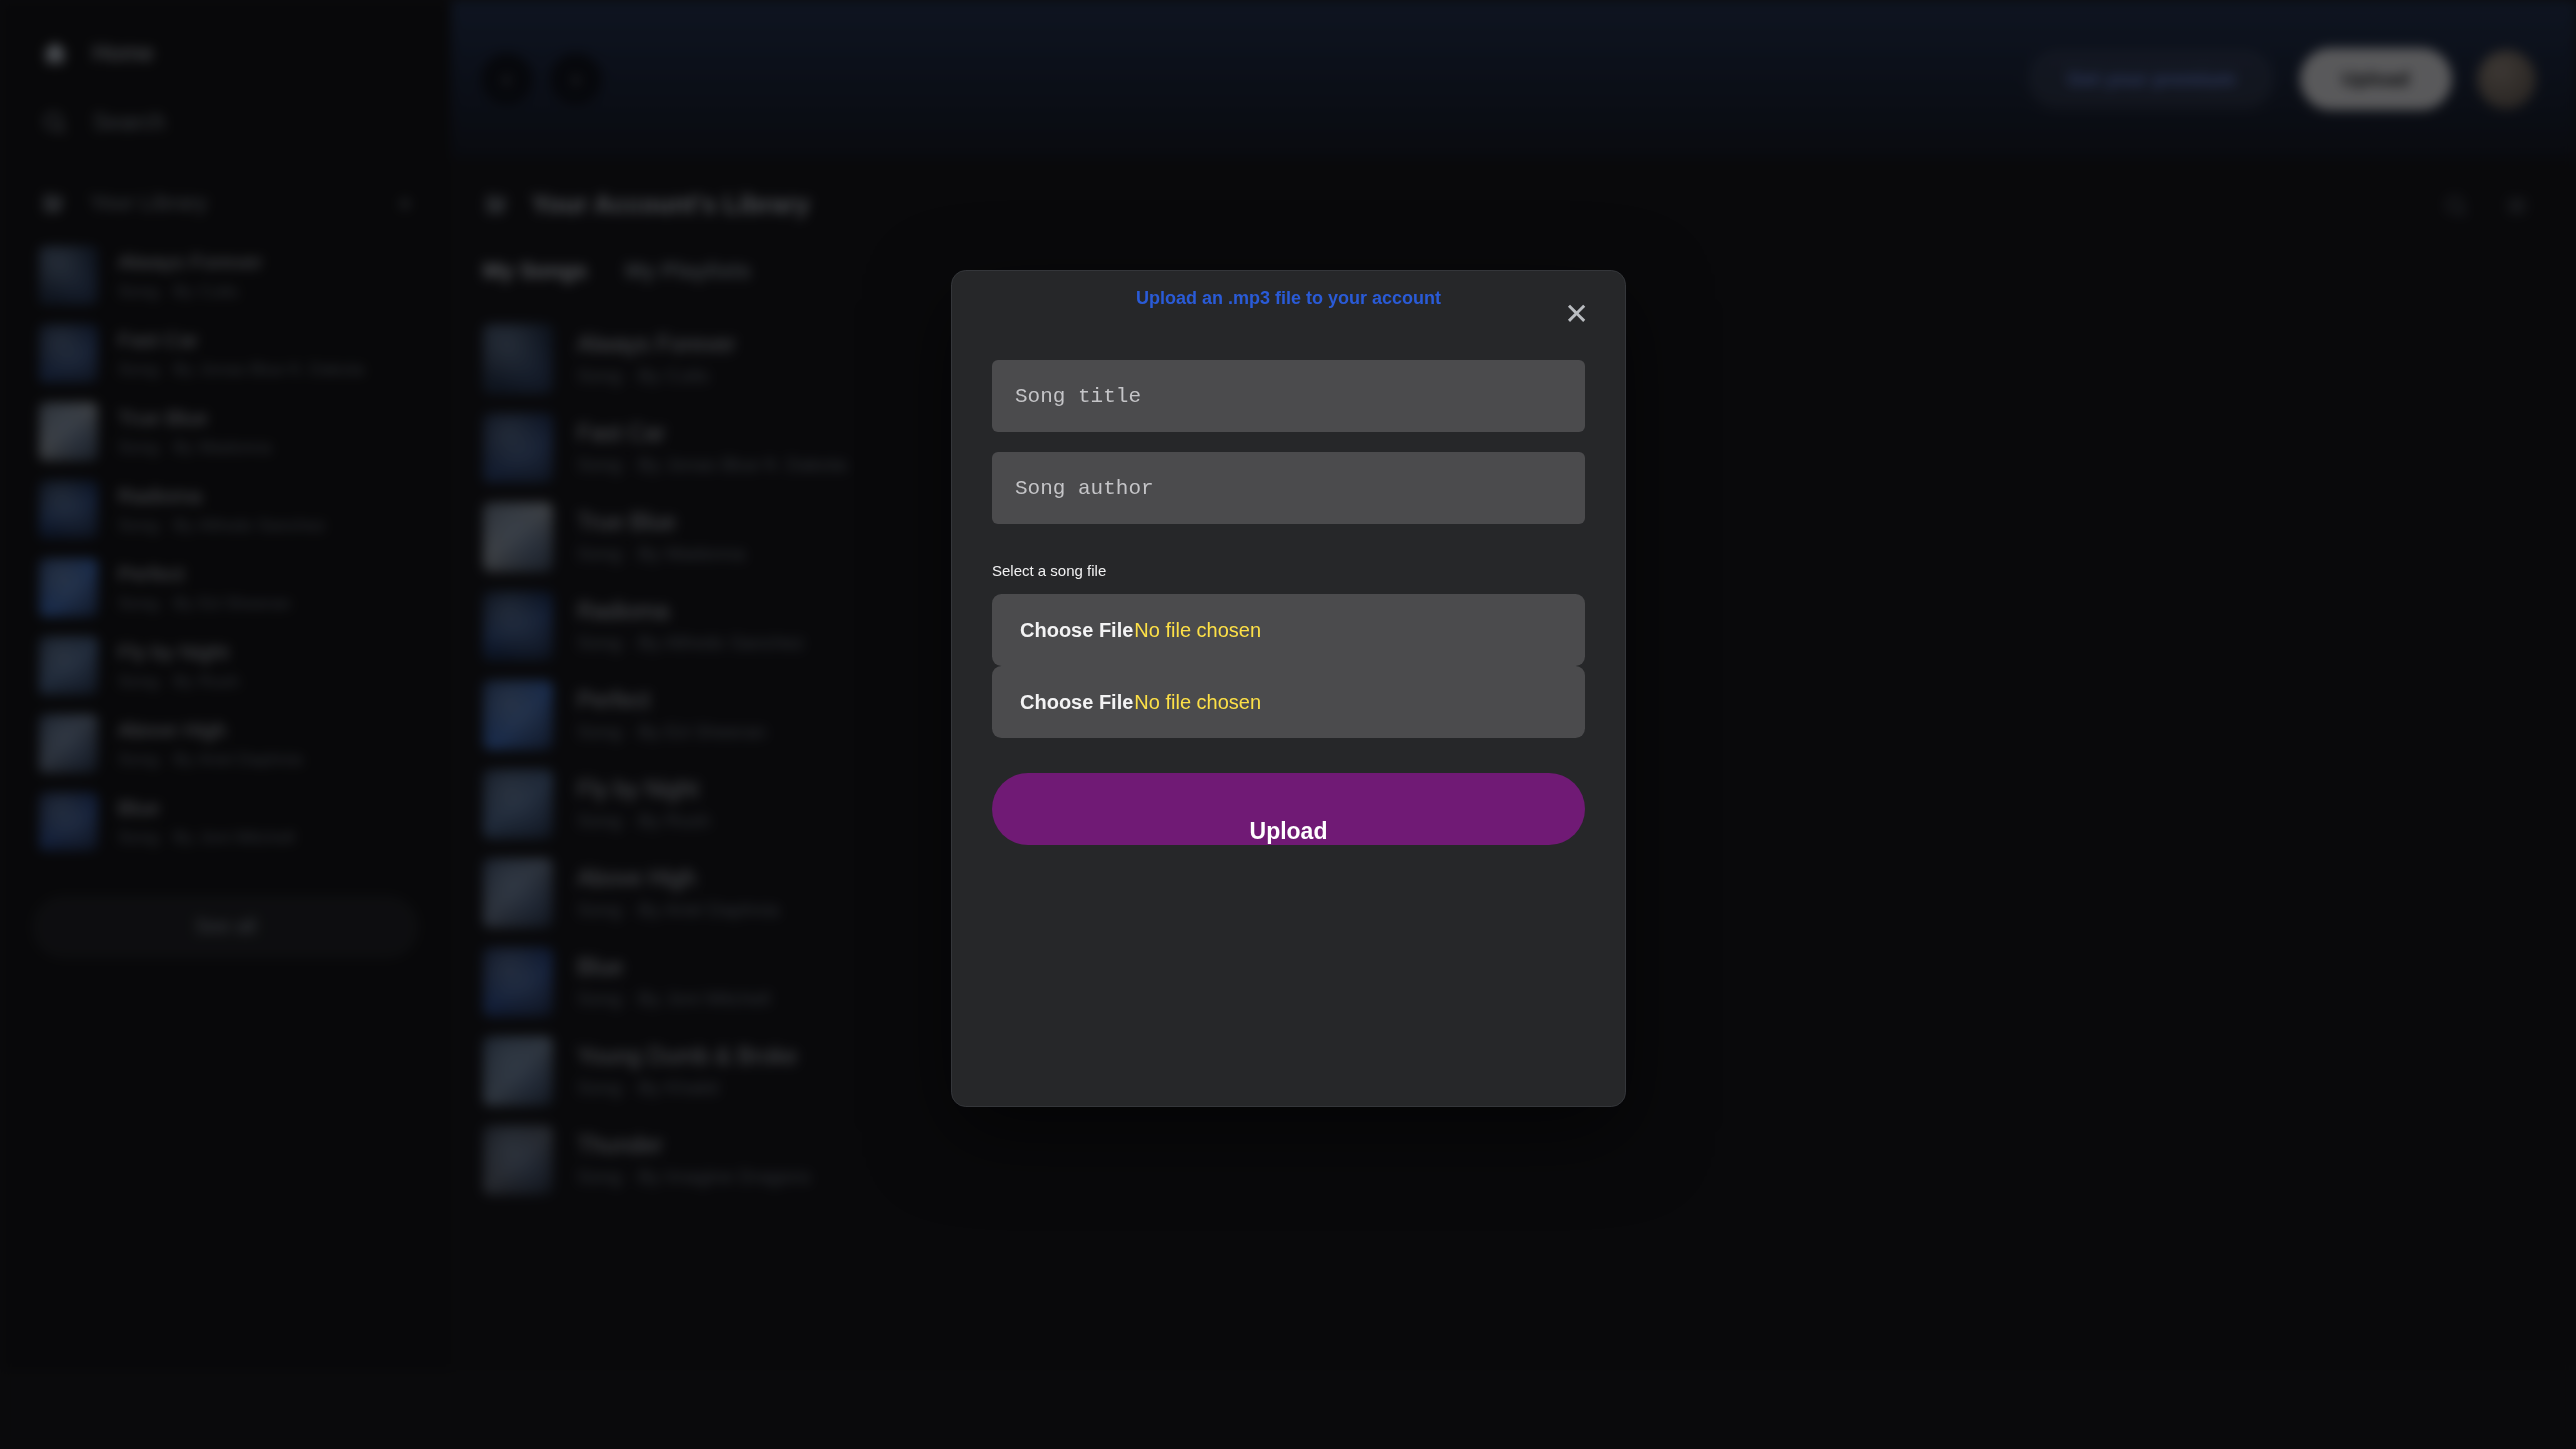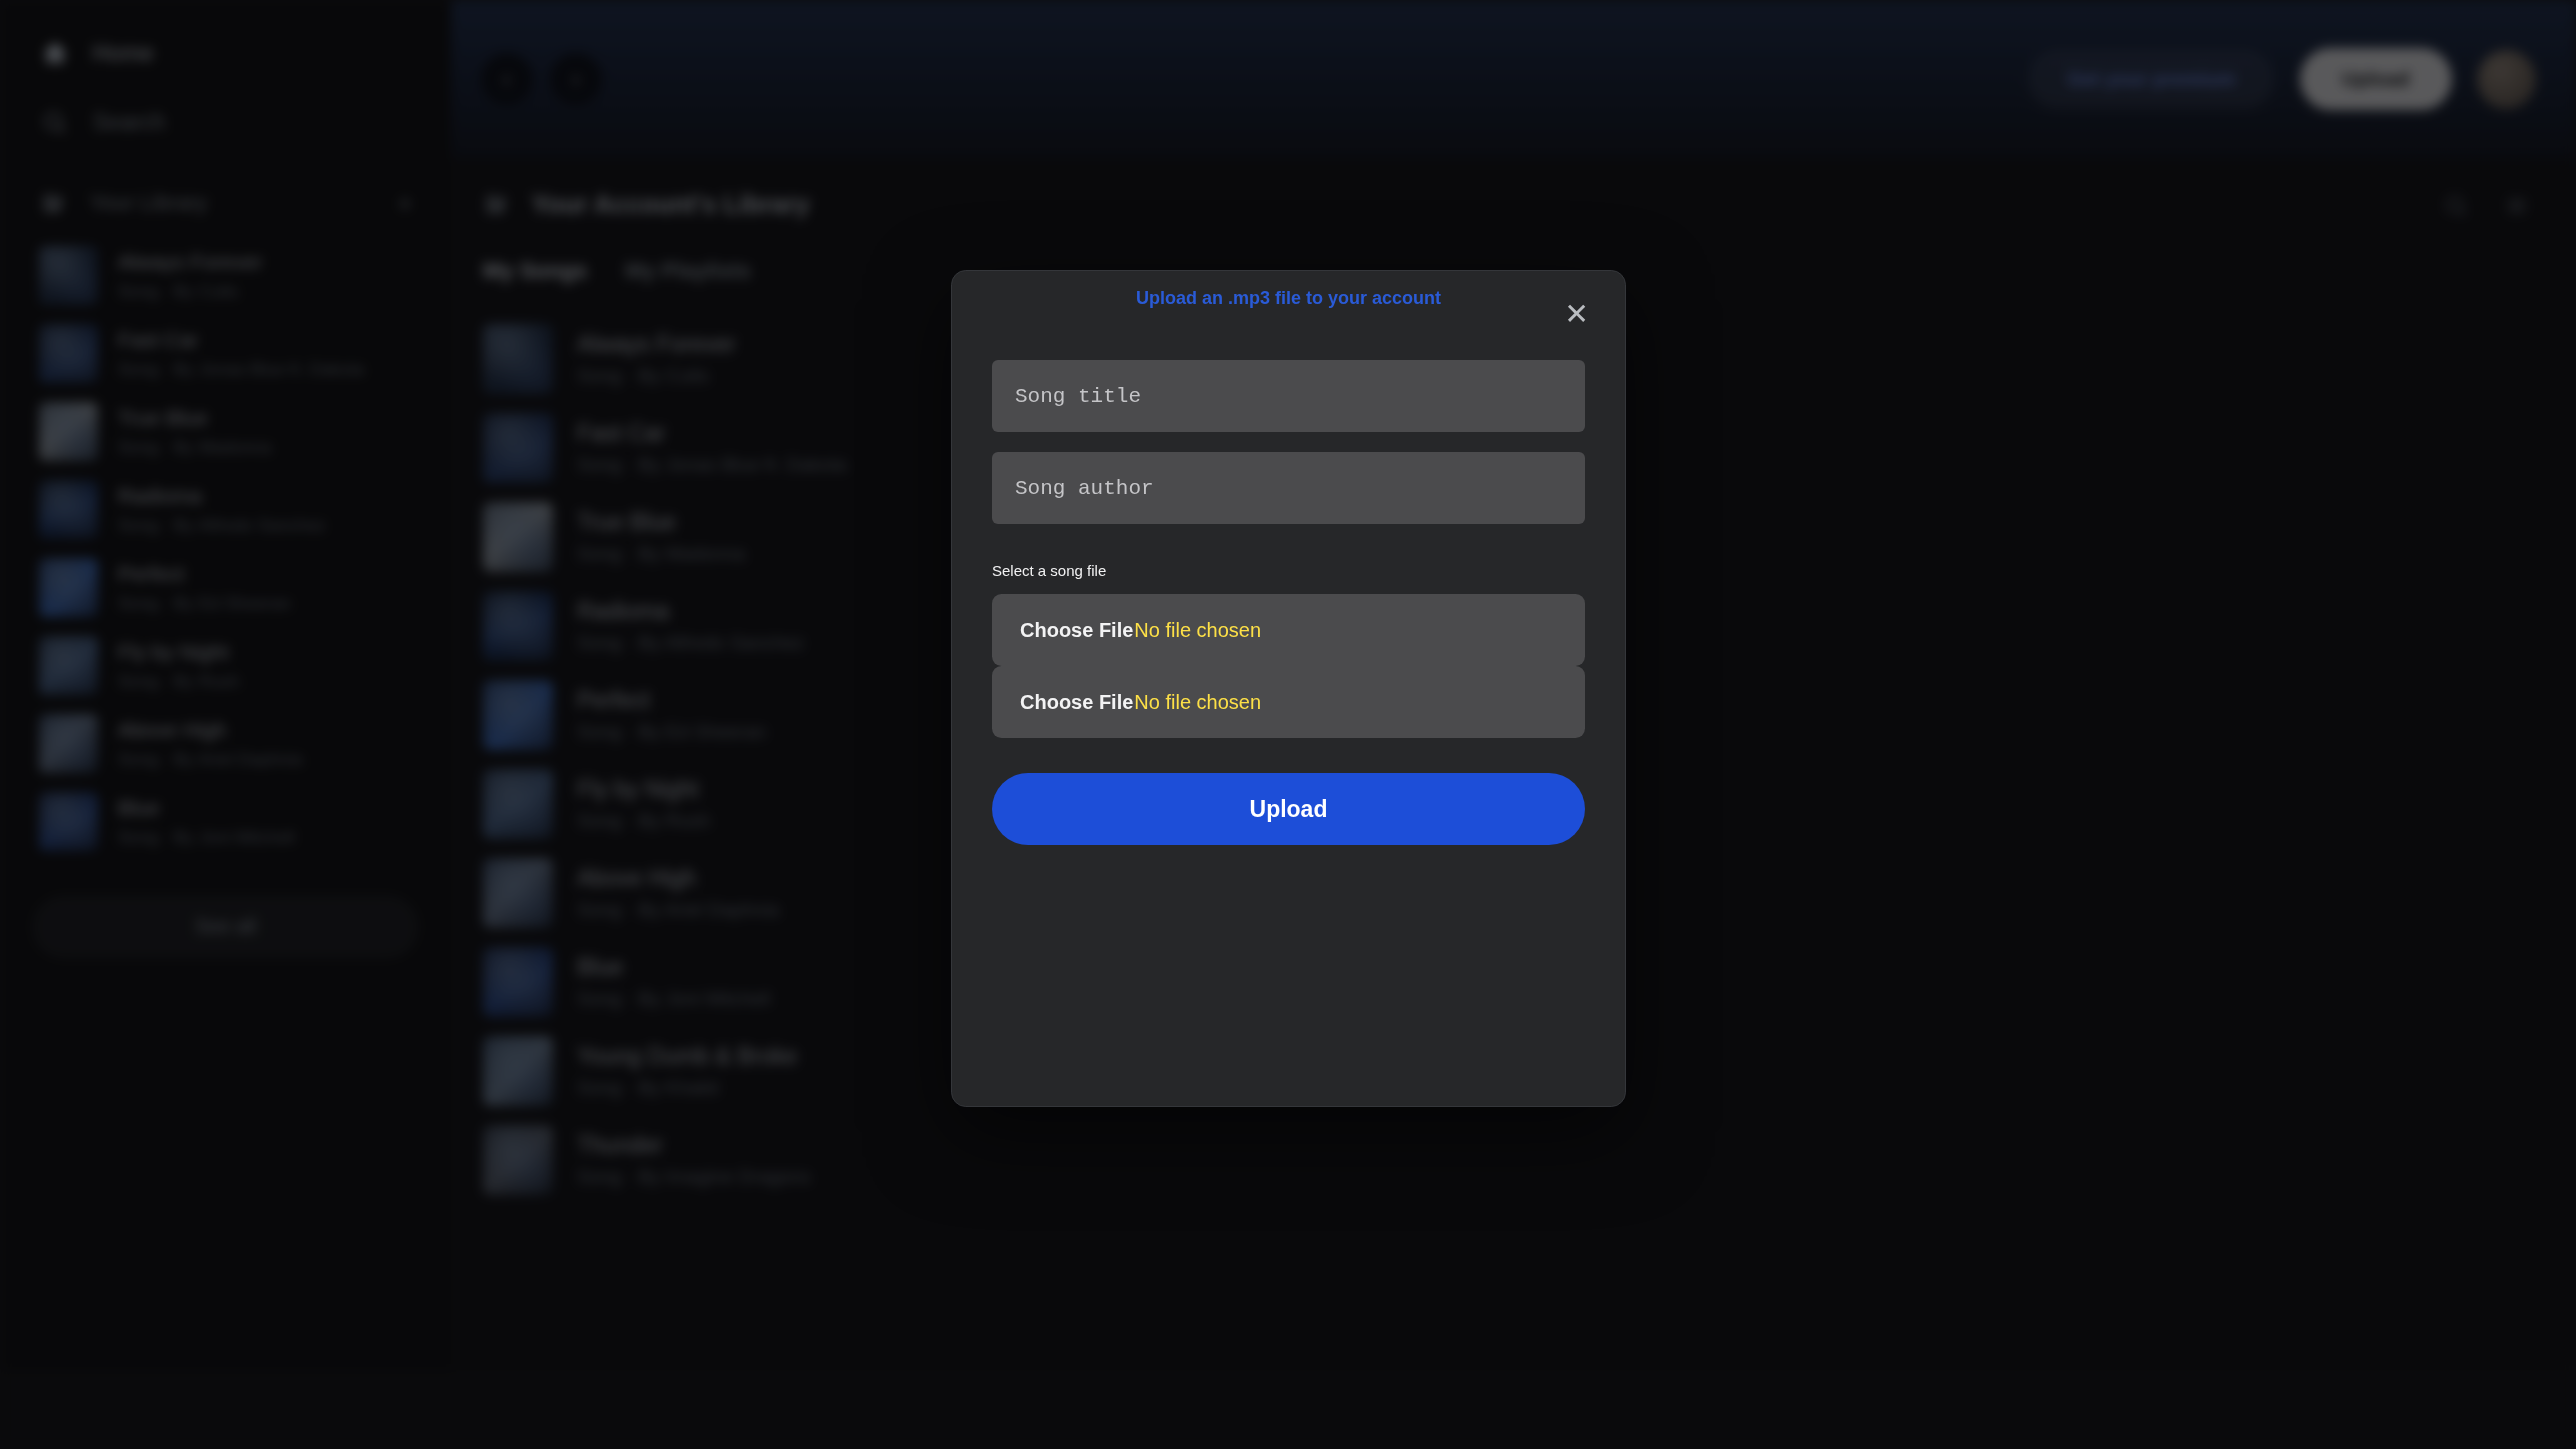--- a/index.html
+++ b/index.html
@@ -288,27 +288,27 @@
   }
   .file-status {
     font-size: 20px; color: #fde047; font-weight: 400;
   }
   .submit-btn {
     width: 100%;
     height: 72px;
     margin-top: 35px;
     border: none;
     border-radius: 36px;
-    background: #1d4ed8;
+    background: #701a75;
     color: #ffffff;
     font-size: 23px;
     font-weight: 700;
     font-family: "Liberation Sans", sans-serif;
     cursor: pointer;
-    display: flex; align-items: center; justify-content: center;
+    display: flex; align-items: flex-end; justify-content: center;
   }
 
   .svgico { display:block; }
 </style>
 </head>
 <body>
 
 <div id="app">
 
   <div class="bg-app">

